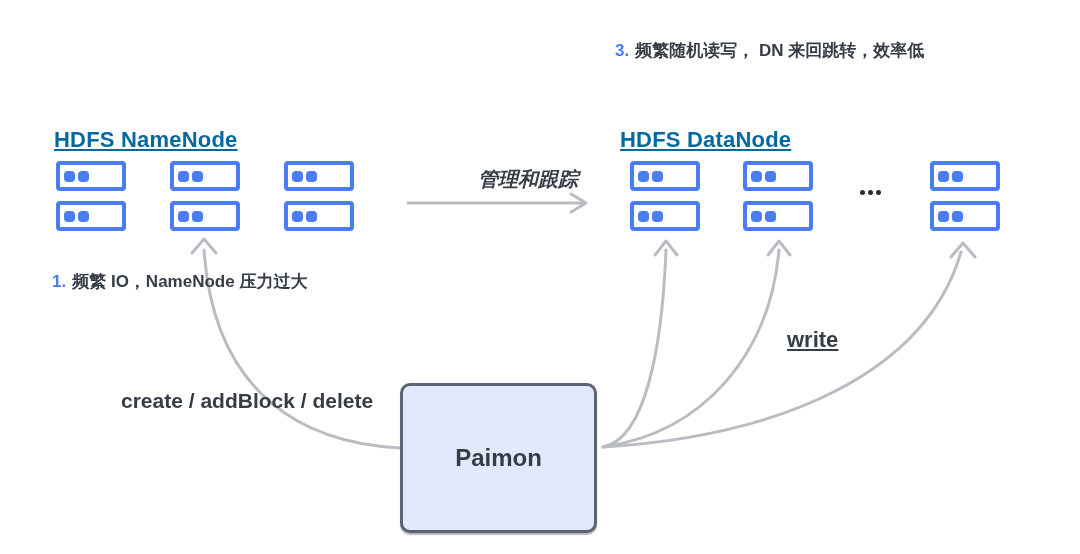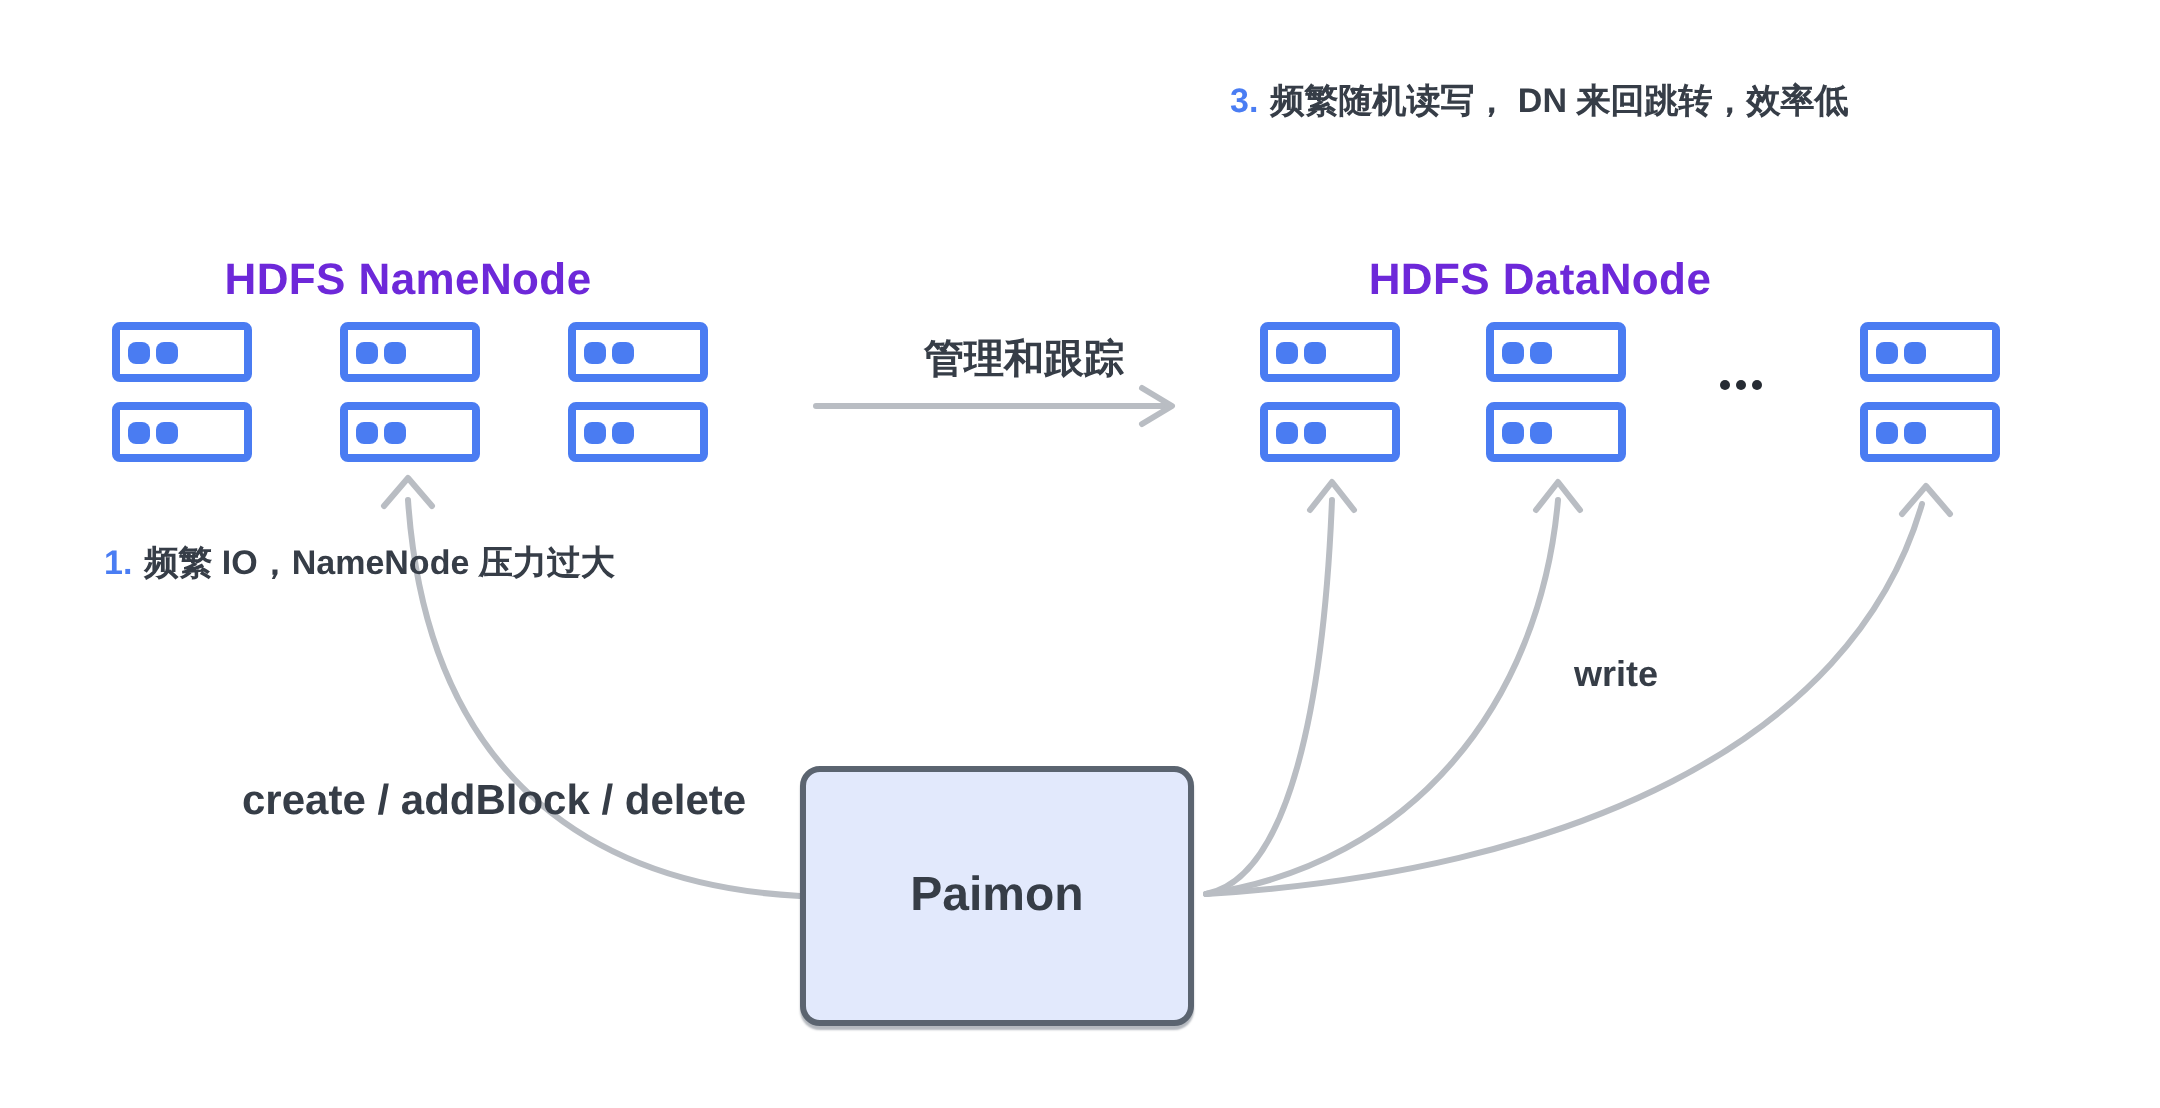--- a/index.html
+++ b/index.html
@@ -6,21 +6,21 @@
   #canvas{
     position:relative;width:1080px;height:554px;background:#ffffff;overflow:hidden;
     font-family:"Liberation Sans","DejaVu Sans",sans-serif;color:#363d47;
   }
   .abs{position:absolute;}
   
   #arrows{position:absolute;left:0;top:0;z-index:1;}
   .txt{z-index:2;}
   
   .node-title{
-    width:300px;text-align:center;font-size:22px;font-weight:700;color:#6d28d9;letter-spacing:0.2px;
+    width:300px;font-size:22px;font-weight:700;color:#0369a1;letter-spacing:0.2px;text-decoration:underline;
   }
   
   .server{
     width:70px;height:30px;box-sizing:border-box;border:4px solid #4a7cf2;border-radius:4px;
     background:#ffffff;display:flex;align-items:center;padding-left:4px;gap:3px;
   }
   .server .dot{width:11px;height:11px;border-radius:4px;background:#4a7cf2;}
   .grid{
     display:grid;grid-template-columns:70px 70px 70px;column-gap:44px;row-gap:10px;
   }
@@ -32,21 +32,21 @@
   }
   
   .note-line{font-size:17px;font-weight:700;white-space:nowrap;}
   .note-num{color:#4a7df3;margin-right:6px;font-weight:700;}
   .notes-right .note-line{line-height:36px;}
   .notes-left .note-line{line-height:35px;}
   
   .edge-label{font-size:20px;font-weight:700;color:#363d47;white-space:nowrap;}
   
   .paimon{
-    width:197px;height:130px;box-sizing:border-box;border:3px solid #5b6470;border-radius:10px;
+    width:197px;height:150px;box-sizing:border-box;border:3px solid #5b6470;border-radius:10px;
     background:#e2e9fc;display:flex;align-items:center;justify-content:center;
     box-shadow:0 2px 1px rgba(91,100,112,0.45);
   }
   .paimon-label{font-size:24px;font-weight:700;color:#363d47;}
   
   .dots3{display:flex;gap:3px;align-items:center;}
   .dots3 .d{width:5px;height:5px;border-radius:50%;background:#262b33;}
 </style>
 </head>
 <body>
@@ -143,23 +143,23 @@
       <span class="note-num">3.</span><span>频繁随机读写， DN 来回跳转，效率低</span>
     </div>
   </div>
 
   <div class="abs txt notes-left" style="left:52px;top:264px;text-align:right;">
     <div class="note-line">
       <span class="note-num">1.</span><span>频繁 IO，NameNode 压力过大</span>
     </div>
   </div>
 
-  <div class="abs txt edge-label" style="left:412px;top:166px;width:200px;text-align:center;">管理和跟踪</div>
+  <div class="abs txt edge-label" style="left:428px;top:166px;width:200px;text-align:center;font-style:italic;">管理和跟踪</div>
 
   <div class="abs txt edge-label" style="left:121px;top:389px;font-size:21px;">create / addBlock / delete</div>
 
-  <div class="abs txt edge-label" style="left:787px;top:327px;font-size:18px;">write</div>
+  <div class="abs txt edge-label" style="left:787px;top:327px;font-size:22px;text-decoration:underline;">write</div>
 
   <div class="abs txt paimon" style="left:400px;top:383px;">
     <span class="paimon-label">Paimon</span>
   </div>
 
 </div>
 
 </body></html>

